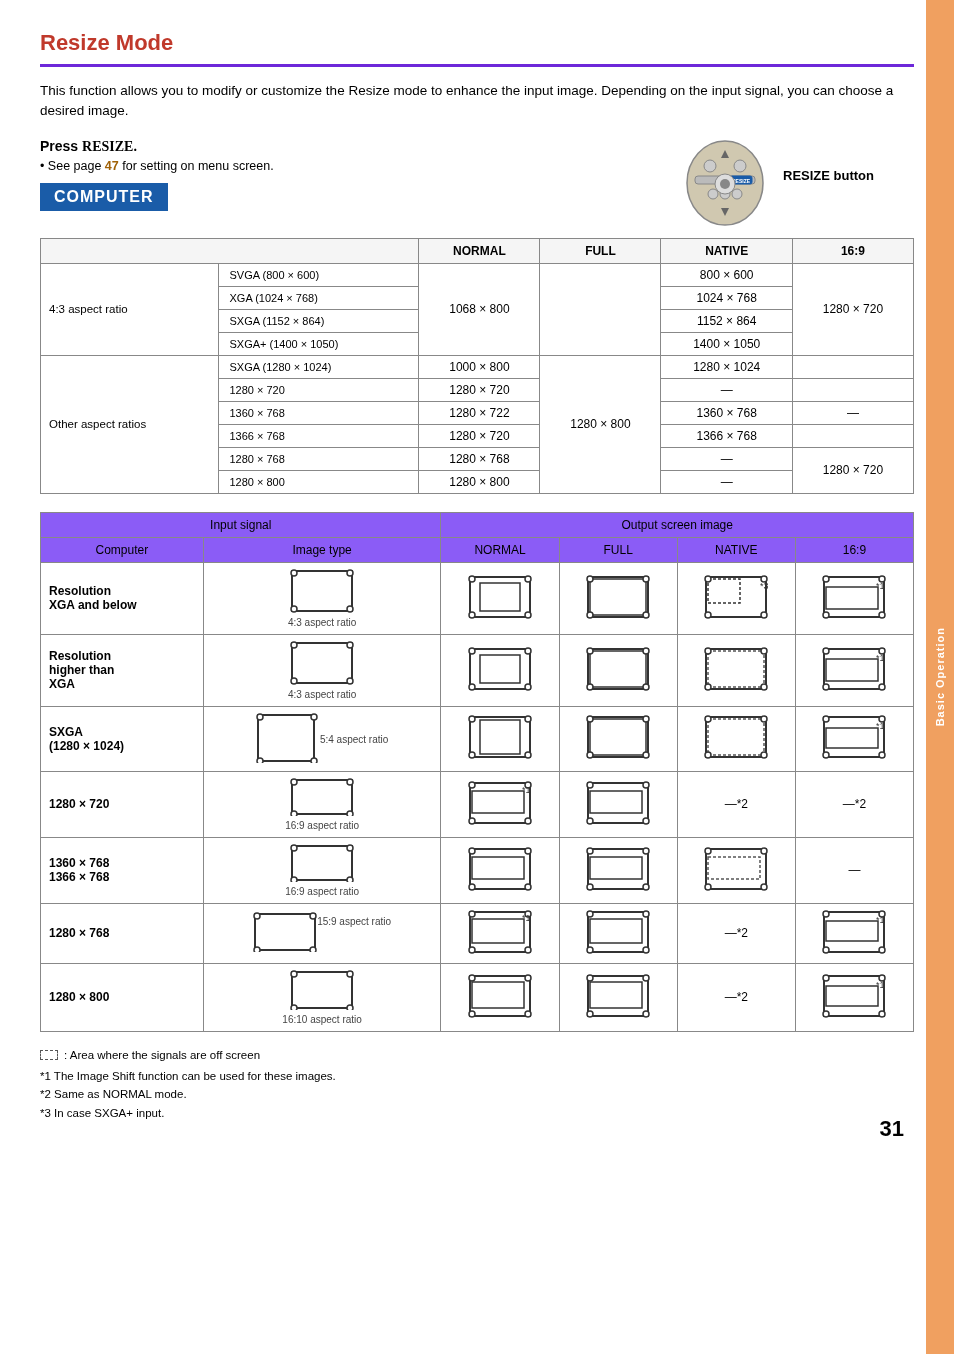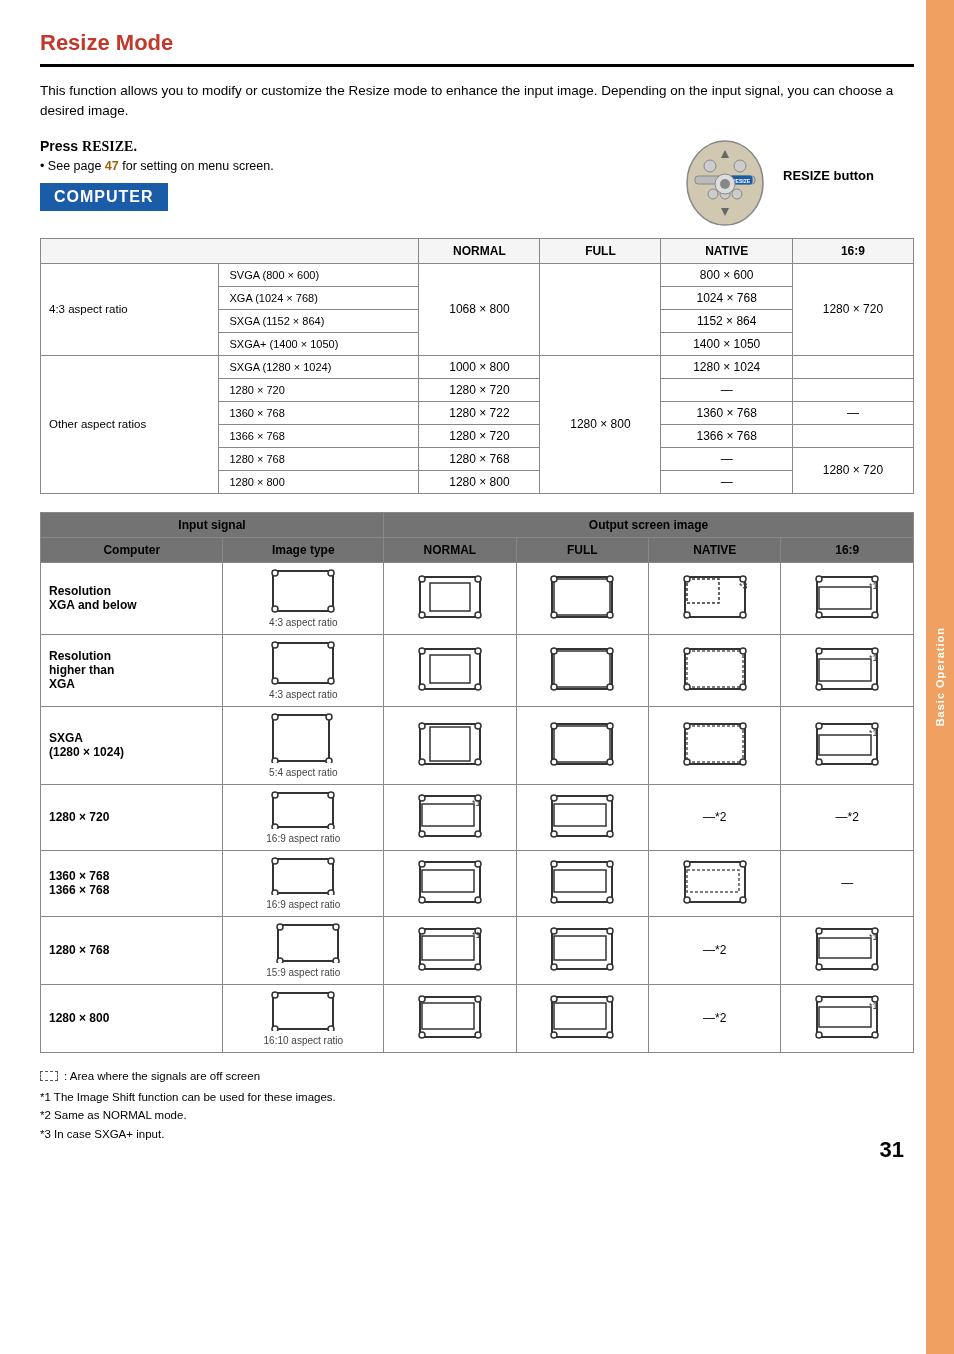--- a/index.html
+++ b/index.html
@@ -37,21 +37,21 @@
       font-weight: bold;
       color: #fff;
       letter-spacing: 1px;
     }
 
     
     .page-title {
       font-size: 22px;
       font-weight: bold;
       color: #c0392b;
-      border-bottom: 3px solid #000000;
+      border-bottom: 3px solid #6d28d9;
       padding-bottom: 8px;
       margin-bottom: 14px;
       font-family: 'Arial Black', Arial, sans-serif;
     }
 
     .intro-text {
       font-size: 13.5px;
       line-height: 1.5;
       margin-bottom: 16px;
     }
@@ -121,22 +121,22 @@
     .output-table {
       width: 100%;
       border-collapse: collapse;
       font-size: 12px;
       margin-bottom: 14px;
     }
     .output-table th {
       border: 1px solid #888;
       padding: 5px 8px;
       text-align: center;
-      font-weight: bold;
-      background: #737373;
+      font-weight: normal;
+      background: #8b5cf6;
     }
     .output-table td {
       border: 1px solid #888;
       padding: 6px 4px;
       text-align: center;
       vertical-align: middle;
     }
     .output-table .comp-col {
       text-align: left;
       font-weight: bold;
@@ -440,21 +440,21 @@
             <circle cx="4" cy="40" r="3" fill="white" stroke="#333" stroke-width="1.5"></circle>
             <circle cx="60" cy="40" r="3" fill="white" stroke="#333" stroke-width="1.5"></circle>
             <text x="54" y="14" font-size="9" fill="#333">*1</text>
           </svg>
         </td>
       </tr>
 
       <tr>
         <td class="comp-col"><strong>SXGA<br>(1280 × 1024)</strong></td>
         <td class="img-type">
-          <div style="display:inline-flex; flex-direction:column; align-items:center;">
+          <div style="display:inline-flex; flex-direction:row; align-items:center;">
             <svg width="64" height="50">
               <rect x="2" y="2" width="56" height="46" fill="none" stroke="#333" stroke-width="2"></rect>
               <circle cx="4" cy="4" r="3" fill="white" stroke="#333" stroke-width="1.5"></circle>
               <circle cx="58" cy="4" r="3" fill="white" stroke="#333" stroke-width="1.5"></circle>
               <circle cx="4" cy="48" r="3" fill="white" stroke="#333" stroke-width="1.5"></circle>
               <circle cx="58" cy="48" r="3" fill="white" stroke="#333" stroke-width="1.5"></circle>
             </svg>
             <div style="font-size:10px; color:#444; margin-top:4px;">5:4 aspect ratio</div>
           </div>
         </td>
@@ -595,21 +595,21 @@
             <circle cx="60" cy="40" r="3" fill="white" stroke="#333" stroke-width="1.5"></circle>
           </svg>
         </td>
 
         <td style="font-size:12px;">—</td>
       </tr>
 
       <tr>
         <td class="comp-col"><strong>1280 × 768</strong></td>
         <td class="img-type">
-          <div style="display:inline-flex; flex-direction:column; align-items:flex-end;">
+          <div style="display:inline-flex; flex-direction:row; align-items:flex-start;">
             <svg width="64" height="40">
               <rect x="2" y="2" width="60" height="36" fill="none" stroke="#333" stroke-width="2"></rect>
               <circle cx="4" cy="4" r="3" fill="white" stroke="#333" stroke-width="1.5"></circle>
               <circle cx="60" cy="4" r="3" fill="white" stroke="#333" stroke-width="1.5"></circle>
               <circle cx="4" cy="38" r="3" fill="white" stroke="#333" stroke-width="1.5"></circle>
               <circle cx="60" cy="38" r="3" fill="white" stroke="#333" stroke-width="1.5"></circle>
             </svg>
             <div style="font-size:10px; color:#444; margin-top:4px;">15:9 aspect ratio</div>
           </div>
         </td>

